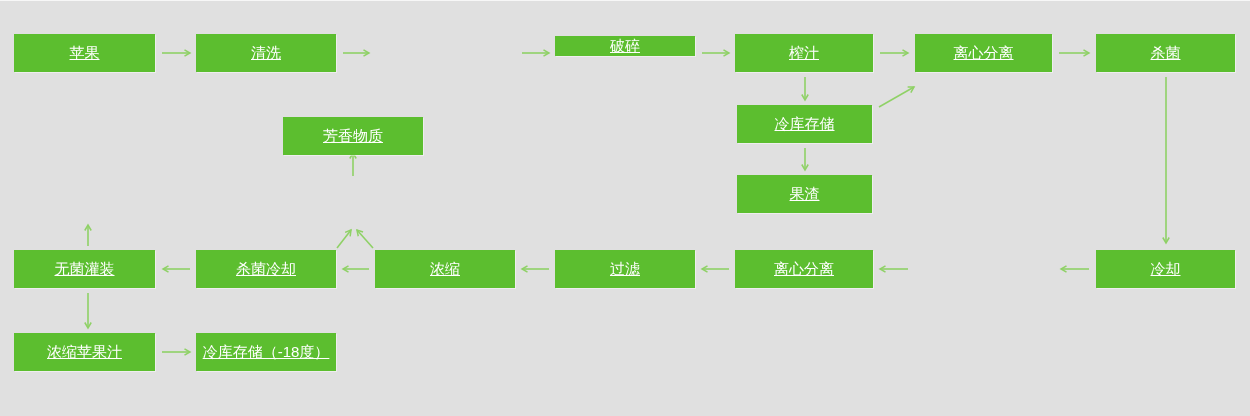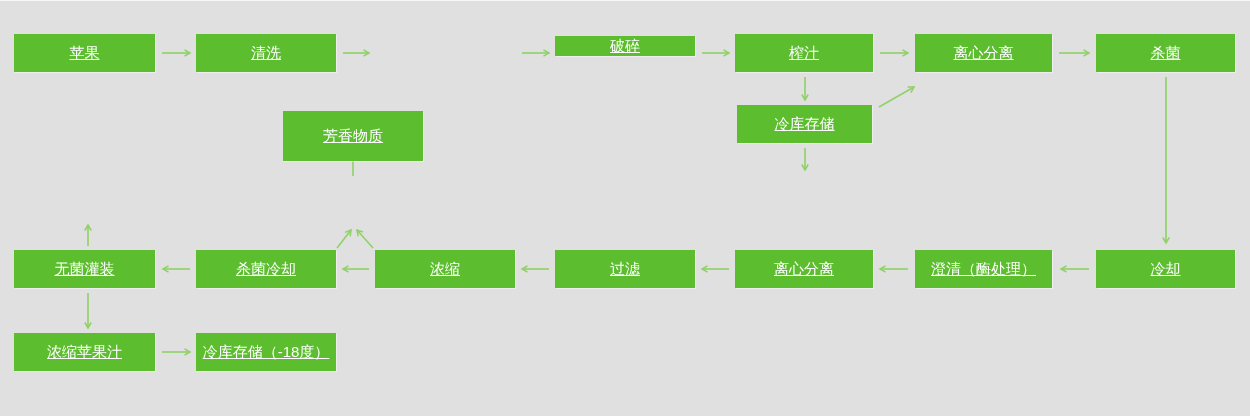--- a/index.html
+++ b/index.html
@@ -95,26 +95,26 @@
   </svg>
 
   <div class="node" style="left:14px;top:33px;width:141px;height:38px">苹果</div>
   <div class="node" style="left:196px;top:33px;width:140px;height:38px">清洗</div>
   <div class="node" style="left:555px;top:35px;width:140px;height:20px">破碎</div>
   <div class="node" style="left:735px;top:33px;width:138px;height:38px">榨汁</div>
   <div class="node" style="left:915px;top:33px;width:137px;height:38px">离心分离</div>
   <div class="node" style="left:1096px;top:33px;width:139px;height:38px">杀菌</div>
 
   <div class="node" style="left:737px;top:104px;width:135px;height:38px">冷库存储</div>
-  <div class="node" style="left:283px;top:110px;width:140px;height:50px">芳香物质</div>
+  <div class="node" style="left:737px;top:174px;width:135px;height:38px">果渣</div>
+  <div class="node" style="left:283px;top:116px;width:140px;height:38px">芳香物质</div>
 
   <div class="node" style="left:14px;top:249px;width:141px;height:38px">无菌灌装</div>
   <div class="node" style="left:196px;top:249px;width:140px;height:38px">杀菌冷却</div>
   <div class="node" style="left:375px;top:249px;width:140px;height:38px">浓缩</div>
   <div class="node" style="left:555px;top:249px;width:140px;height:38px">过滤</div>
   <div class="node" style="left:735px;top:249px;width:138px;height:38px">离心分离</div>
-  <div class="node" style="left:915px;top:249px;width:137px;height:38px">澄清（酶处理）</div>
   <div class="node" style="left:1096px;top:249px;width:139px;height:38px">冷却</div>
 
   <div class="node" style="left:14px;top:332px;width:141px;height:38px">浓缩苹果汁</div>
   <div class="node" style="left:196px;top:332px;width:140px;height:38px">冷库存储（-18度）</div>
 
 </div>
 
 </body></html>

